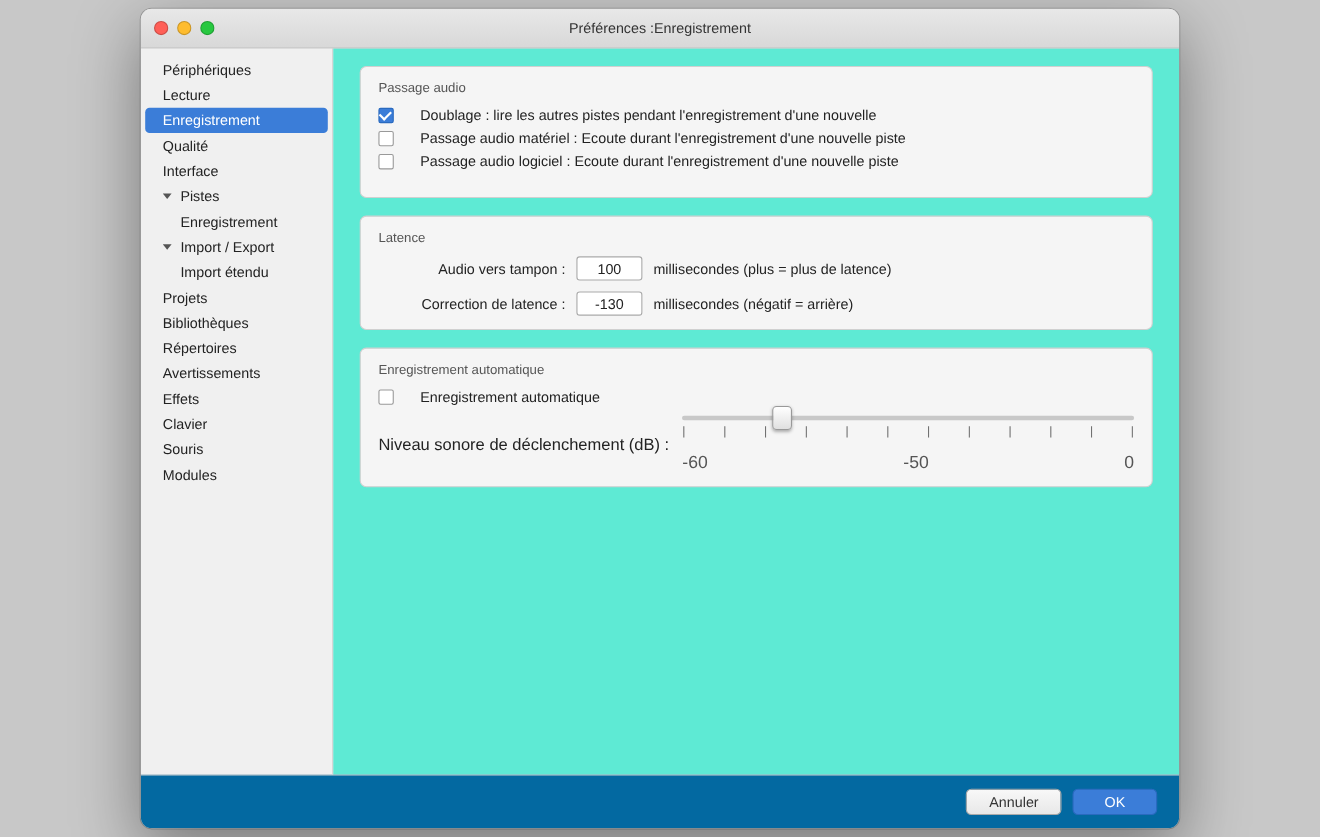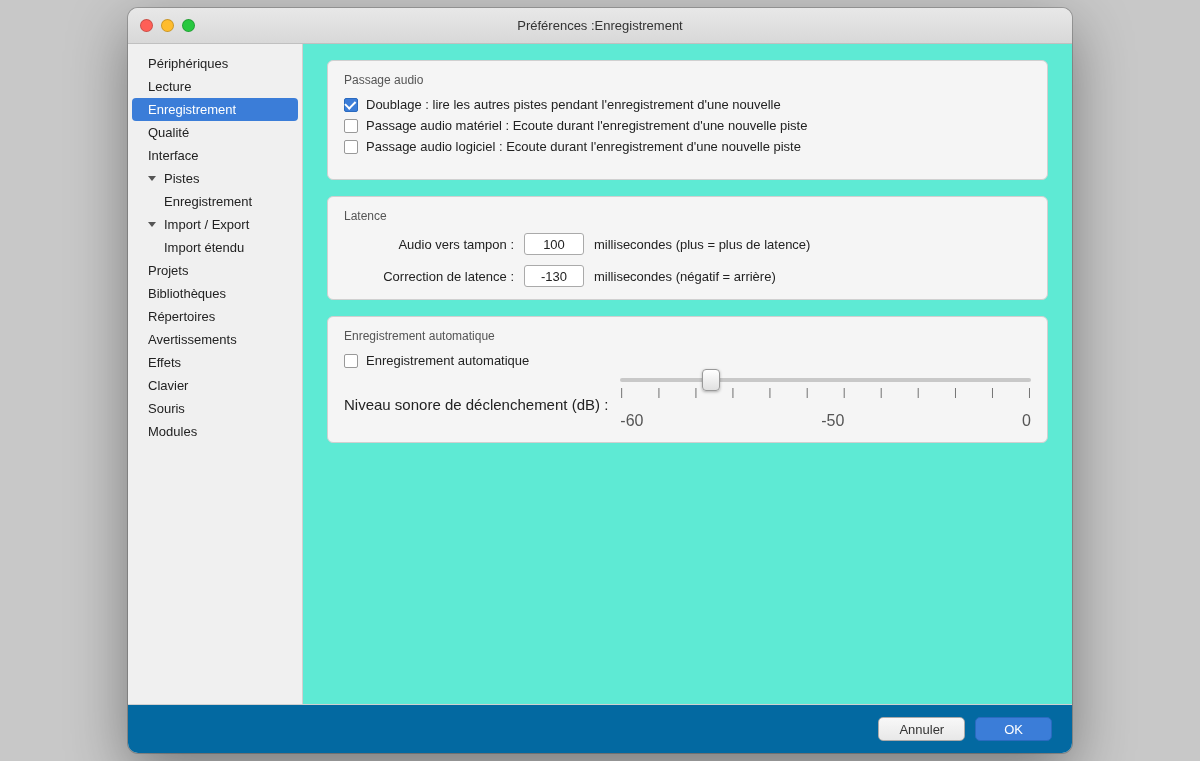--- a/index.html
+++ b/index.html
@@ -130,21 +130,21 @@
       font-size: 12px;
       color: #555;
       margin-bottom: 10px;
       font-weight: 400;
     }
 
     
     .checkbox-row {
       display: flex;
       align-items: center;
-      gap: 8px;
+      gap: 24px;
       margin-bottom: 6px;
     }
 
     .checkbox-row:last-child {
       margin-bottom: 13px;
     }
 
     .checkbox {
       width: 14px;
       height: 14px;

